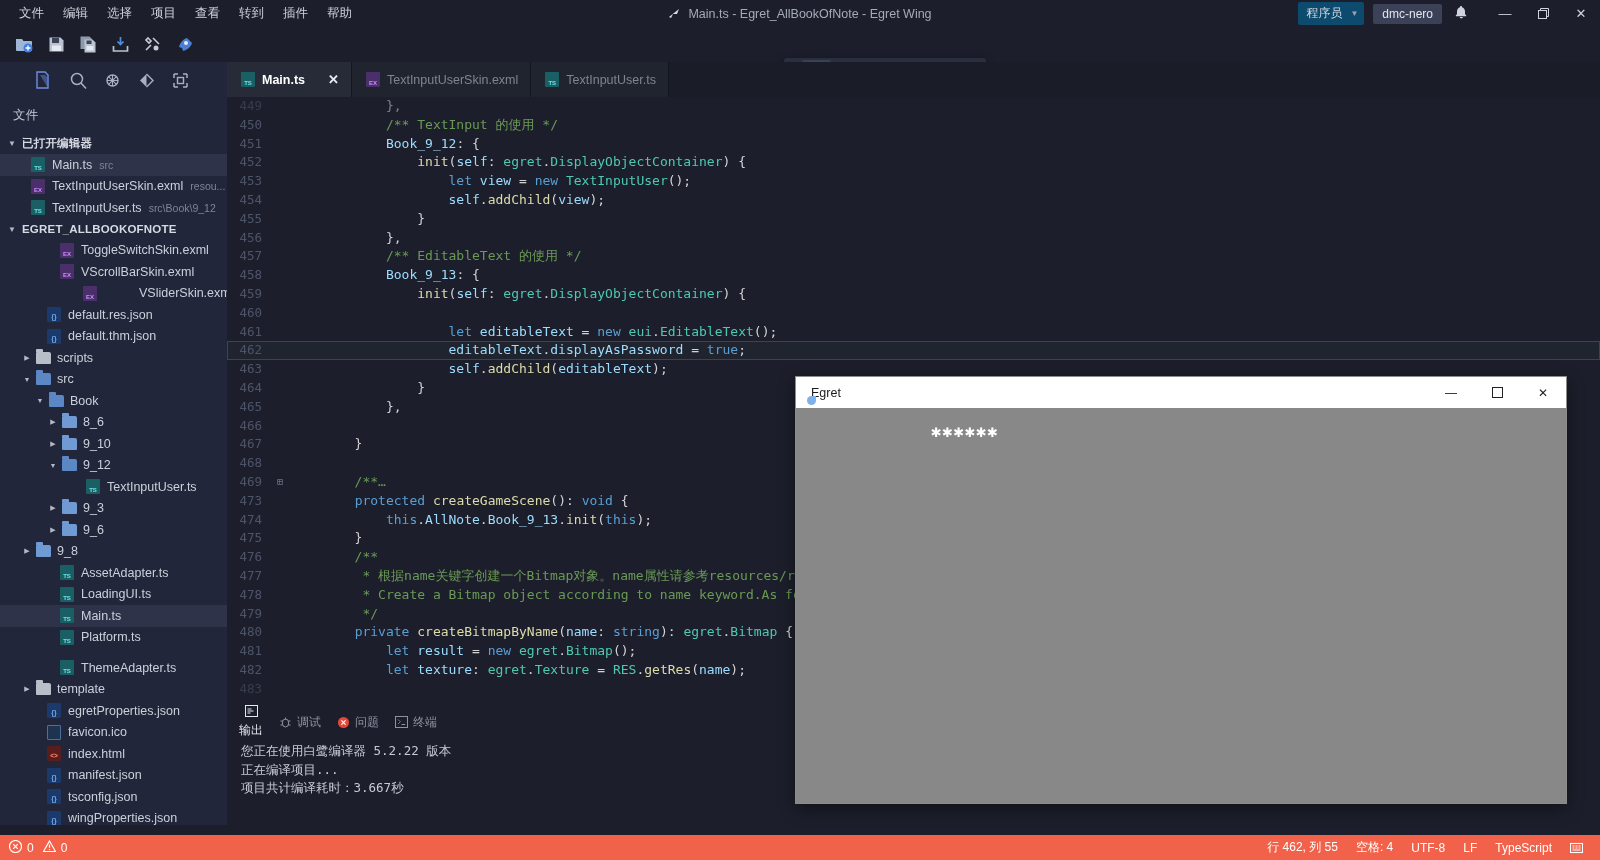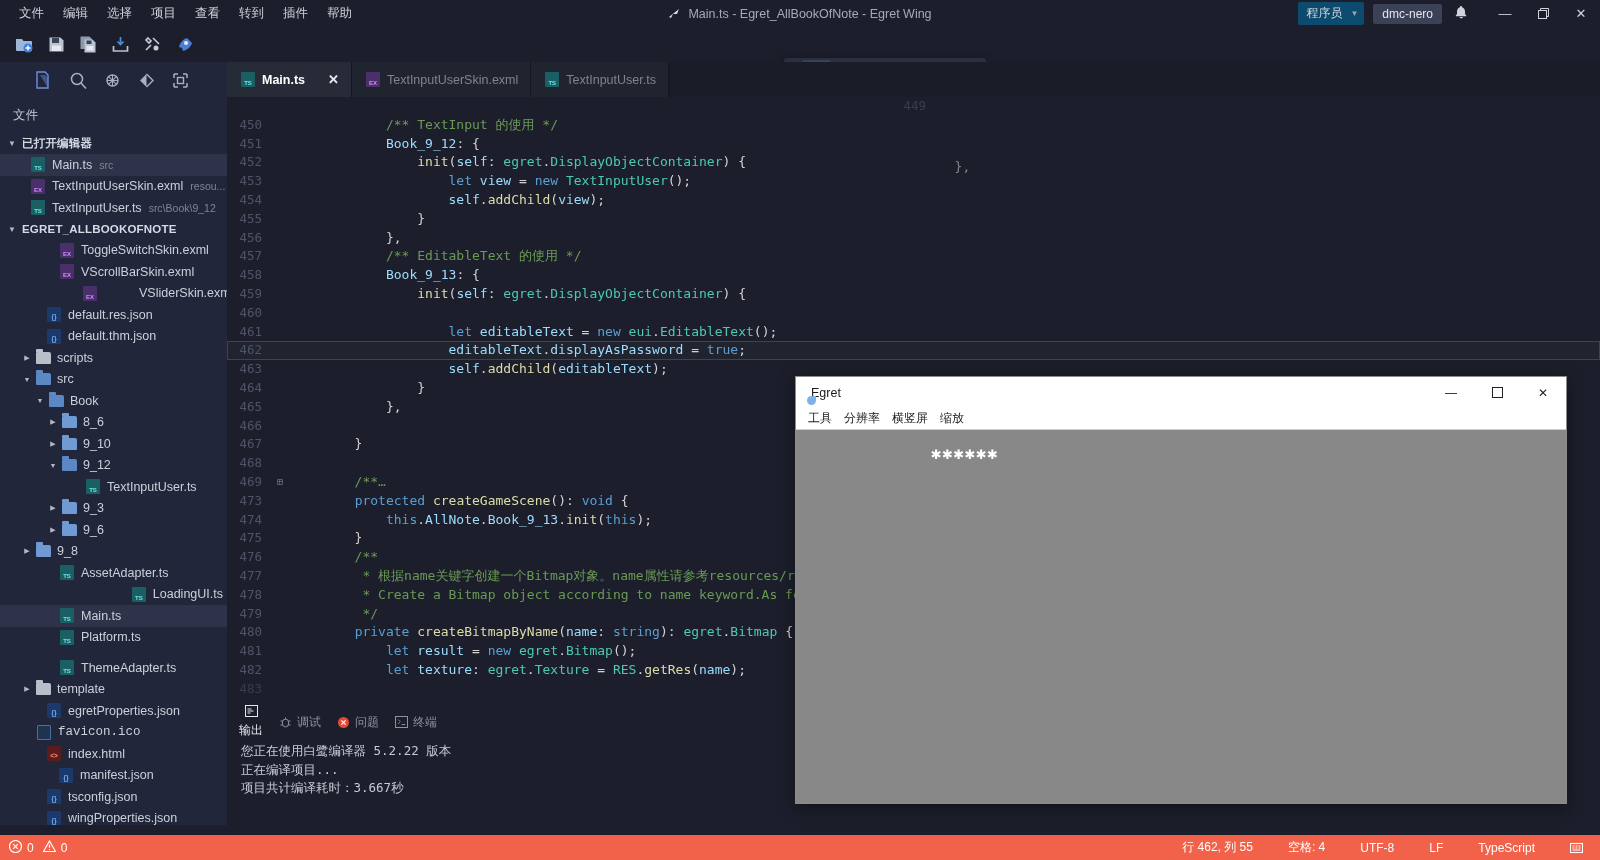--- a/index.html
+++ b/index.html
@@ -163,21 +163,21 @@
     padding:7px 0 0 14px; font-family:"DejaVu Sans Mono","Liberation Mono",monospace;
     font-size:12.5px; color:#c6cad6; line-height:18.5px;
   }
 
   
   .statusbar {
     position:absolute; left:0; bottom:0; width:1600px; height:25px;
     background:#f2624a; display:flex; align-items:center; color:#fff; font-size:12px;
   }
   .sb-left { display:flex; align-items:center; gap:5px; padding-left:9px; }
-  .sb-right { margin-left:auto; display:flex; align-items:center; gap:17px; padding-right:8px; }
+  .sb-right { margin-left:auto; display:flex; align-items:center; gap:0; padding-right:8px; }
   .sb-cell { padding:0 9px; cursor:pointer; white-space:nowrap; }
 
   
   .egret-win {
     position:absolute; left:795px; top:376px; width:772px; height:428px;
     background:#ffffff; border:1px solid #8c8c8c; box-shadow:0 4px 16px rgba(0,0,0,.45);
     display:flex; flex-direction:column;
   }
   .egret-title {
     height:31px; display:flex; align-items:center; background:#ffffff; flex:0 0 31px;
@@ -540,21 +540,21 @@
           </span>
           <span>9_8</span>
         </div>
         <div class="row" style="padding-left: 47px;">
           <span class="tw"></span>
           <span class="ic">
             <span class="fi fi-ts"></span>
           </span>
           <span>AssetAdapter.ts</span>
         </div>
-        <div class="row" style="padding-left: 47px; justify-content: flex-end;">
+        <div class="row" style="padding-left: 47px;">
           <span class="tw"></span>
           <span class="ic">
             <span class="fi fi-ts"></span>
           </span>
           <span>LoadingUI.ts</span>
         </div>
         <div class="row selected" style="padding-left: 47px;">
           <span class="tw"></span>
           <span class="ic">
             <span class="fi fi-ts"></span>
@@ -582,35 +582,35 @@
           </span>
           <span>template</span>
         </div>
         <div class="row" style="padding-left: 34px;">
           <span class="tw"></span>
           <span class="ic">
             <span class="fi fi-json"></span>
           </span>
           <span>egretProperties.json</span>
         </div>
-        <div class="row" style="padding-left: 24px; font-family: Liberation Mono, monospace;">
+        <div class="row" style="padding-left: 34px;">
           <span class="tw"></span>
           <span class="ic">
             <span class="fi fi-ico"></span>
           </span>
           <span>favicon.ico</span>
         </div>
         <div class="row" style="padding-left: 34px;">
           <span class="tw"></span>
           <span class="ic">
             <span class="fi fi-html"></span>
           </span>
           <span>index.html</span>
         </div>
-        <div class="row" style="padding-left: 34px; margin-left: 12px;">
+        <div class="row" style="padding-left: 34px;">
           <span class="tw"></span>
           <span class="ic">
             <span class="fi fi-json"></span>
           </span>
           <span>manifest.json</span>
         </div>
         <div class="row" style="padding-left: 34px;">
           <span class="tw"></span>
           <span class="ic">
             <span class="fi fi-json"></span>
@@ -643,21 +643,21 @@
           <span>TextInputUserSkin.exml</span>
         </div>
         <div class="tab">
           <span class="ic">
             <span class="fi fi-ts"></span>
           </span>
           <span>TextInputUser.ts</span>
         </div>
       </div>
     <div class="code-wrap" id="code-wrap">
-        <div class="code-line" style="opacity: 0.55; flex-direction: column;"><span class="ln">449</span><span class="fold"></span><span class="ctext"><span class="t-plain">            },</span></span></div>
+        <div class="code-line" style="opacity: 0.55;"><span class="ln">449</span><span class="fold"></span><span class="ctext"><span class="t-plain">            },</span></span></div>
         <div class="code-line"><span class="ln">450</span><span class="fold"></span><span class="ctext"><span class="t-cmt">            /** TextInput 的使用 */</span></span></div>
         <div class="code-line"><span class="ln">451</span><span class="fold"></span><span class="ctext"><span class="t-plain">            </span><span class="t-var">Book_9_12</span><span class="t-plain">: {</span></span></div>
         <div class="code-line"><span class="ln">452</span><span class="fold"></span><span class="ctext"><span class="t-plain">                </span><span class="t-fn">init</span><span class="t-plain">(</span><span class="t-var">self</span><span class="t-plain">: </span><span class="t-type">egret</span><span class="t-plain">.</span><span class="t-type">DisplayObjectContainer</span><span class="t-plain">) {</span></span></div>
         <div class="code-line"><span class="ln">453</span><span class="fold"></span><span class="ctext"><span class="t-plain">                    </span><span class="t-key">let</span><span class="t-plain"> </span><span class="t-var">view</span><span class="t-plain"> = </span><span class="t-key">new</span><span class="t-plain"> </span><span class="t-type">TextInputUser</span><span class="t-plain">();</span></span></div>
         <div class="code-line"><span class="ln">454</span><span class="fold"></span><span class="ctext"><span class="t-plain">                    </span><span class="t-var">self</span><span class="t-plain">.</span><span class="t-fn">addChild</span><span class="t-plain">(</span><span class="t-var">view</span><span class="t-plain">);</span></span></div>
         <div class="code-line"><span class="ln">455</span><span class="fold"></span><span class="ctext"><span class="t-plain">                }</span></span></div>
         <div class="code-line"><span class="ln">456</span><span class="fold"></span><span class="ctext"><span class="t-plain">            },</span></span></div>
         <div class="code-line"><span class="ln">457</span><span class="fold"></span><span class="ctext"><span class="t-cmt">            /** EditableText 的使用 */</span></span></div>
         <div class="code-line"><span class="ln">458</span><span class="fold"></span><span class="ctext"><span class="t-plain">            </span><span class="t-var">Book_9_13</span><span class="t-plain">: {</span></span></div>
         <div class="code-line"><span class="ln">459</span><span class="fold"></span><span class="ctext"><span class="t-plain">                </span><span class="t-fn">init</span><span class="t-plain">(</span><span class="t-var">self</span><span class="t-plain">: </span><span class="t-type">egret</span><span class="t-plain">.</span><span class="t-type">DisplayObjectContainer</span><span class="t-plain">) {</span></span></div>
@@ -737,26 +737,20 @@
       <span class="txt">Egret</span>
       <span style="flex:1"></span>
       <span class="egret-wb">—</span>
       <span class="egret-wb">
         <svg width="11" height="11" viewBox="0 0 11 11">
             <rect x="0.5" y="0.5" width="10" height="10" fill="none" stroke="#222"></rect>
           </svg>
       </span>
       <span class="egret-wb close">✕</span>
     </div>
-    <div class="egret-menu" id="egret-menu">
-        <span class="mi">工具</span>
-        <span class="mi">分辨率</span>
-        <span class="mi">横竖屏</span>
-        <span class="mi">缩放</span>
-      </div>
     <div class="egret-canvas">
       <div class="egret-pwd">✱✱✱✱✱✱</div>
     </div>
   </div>
 
   <div class="statusbar">
     <div class="sb-left">
       <span class="sb-cell" style="display:flex;align-items:center;gap:5px;padding-left:0">
         <span>
           <svg width="13" height="13" viewBox="0 0 13 13">

